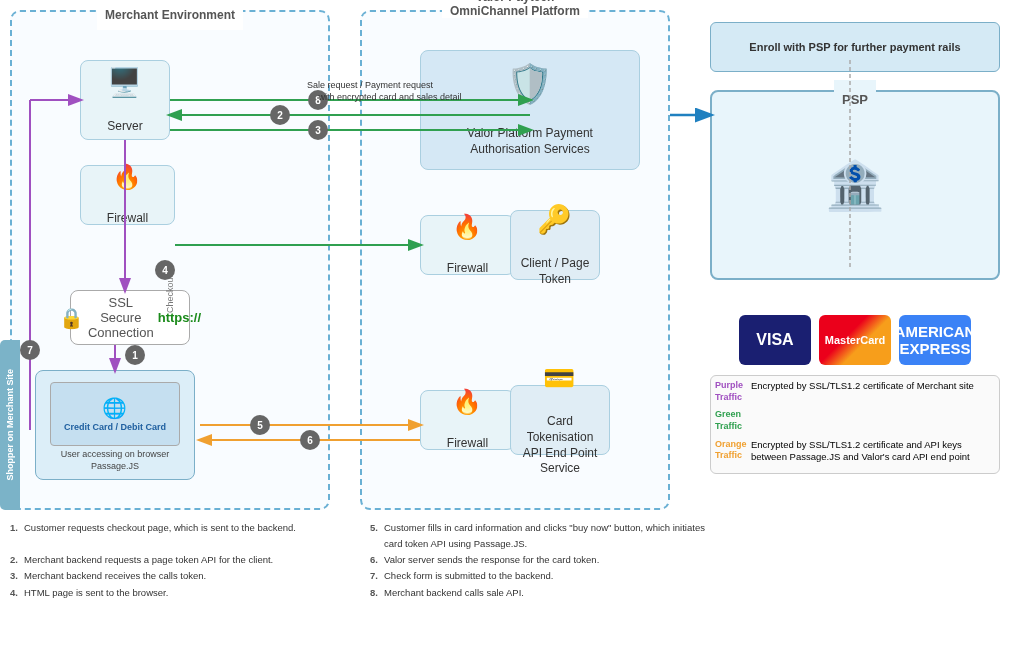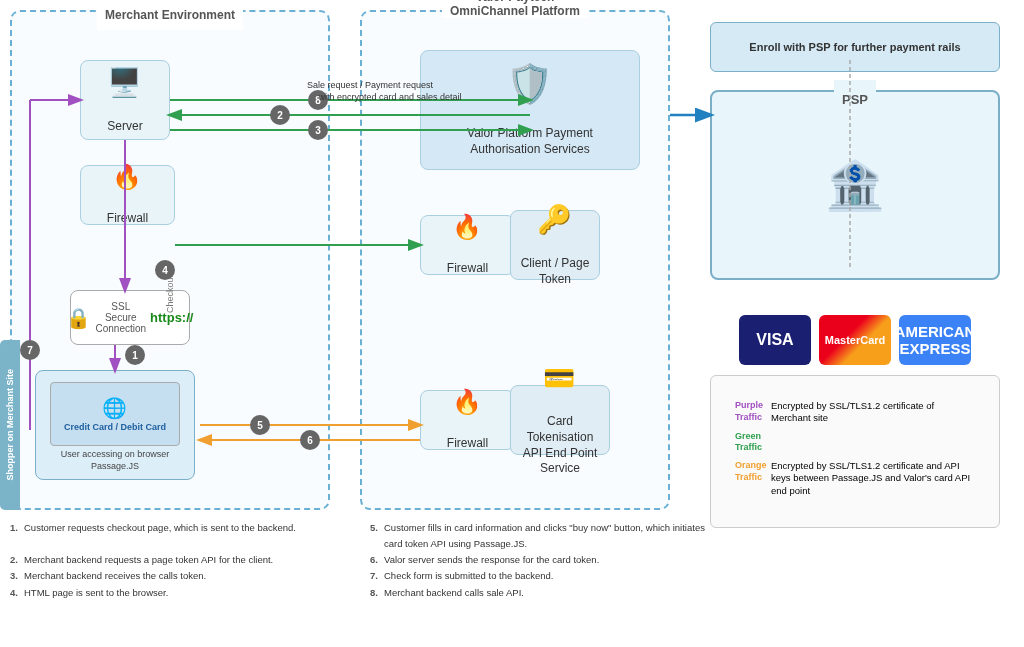--- a/index.html
+++ b/index.html
@@ -279,21 +279,21 @@
 
     
     .legend-box {
       position: absolute;
       left: 710px;
       top: 375px;
       width: 290px;
       border: 1px solid #ccc;
       border-radius: 6px;
       background: #fafafa;
-      padding: 24px;
+      padding: 4px;
     }
 
     .legend-item {
       display: flex;
       gap: 6px;
       margin-bottom: 6px;
       font-size: 9.5px;
       line-height: 1.3;
     }
 
@@ -403,21 +403,21 @@
   </div>
 
   <div class="component-box firewall-left">
     <span class="firewall-icon">🔥</span>
     <span class="label">Firewall</span>
   </div>
 
   <div class="component-box ssl-box">
     <span style="font-size:20px">🔒</span>
     <div>
-      <div style="font-size:10px;color:#555">SSL<br>Secure<br>Connection</div>
+      <div style="font-size:13px;color:#555">SSL<br>Secure<br>Connection</div>
     </div>
     <span style="font-size:13px;font-weight:bold;color:#1a8a1a">https://</span>
   </div>
 
   <div class="component-box browser-box">
     <div class="browser-screen">
       <div>
         <span class="globe-icon">🌐</span>
         <span>Credit Card / Debit Card</span>
       </div>

